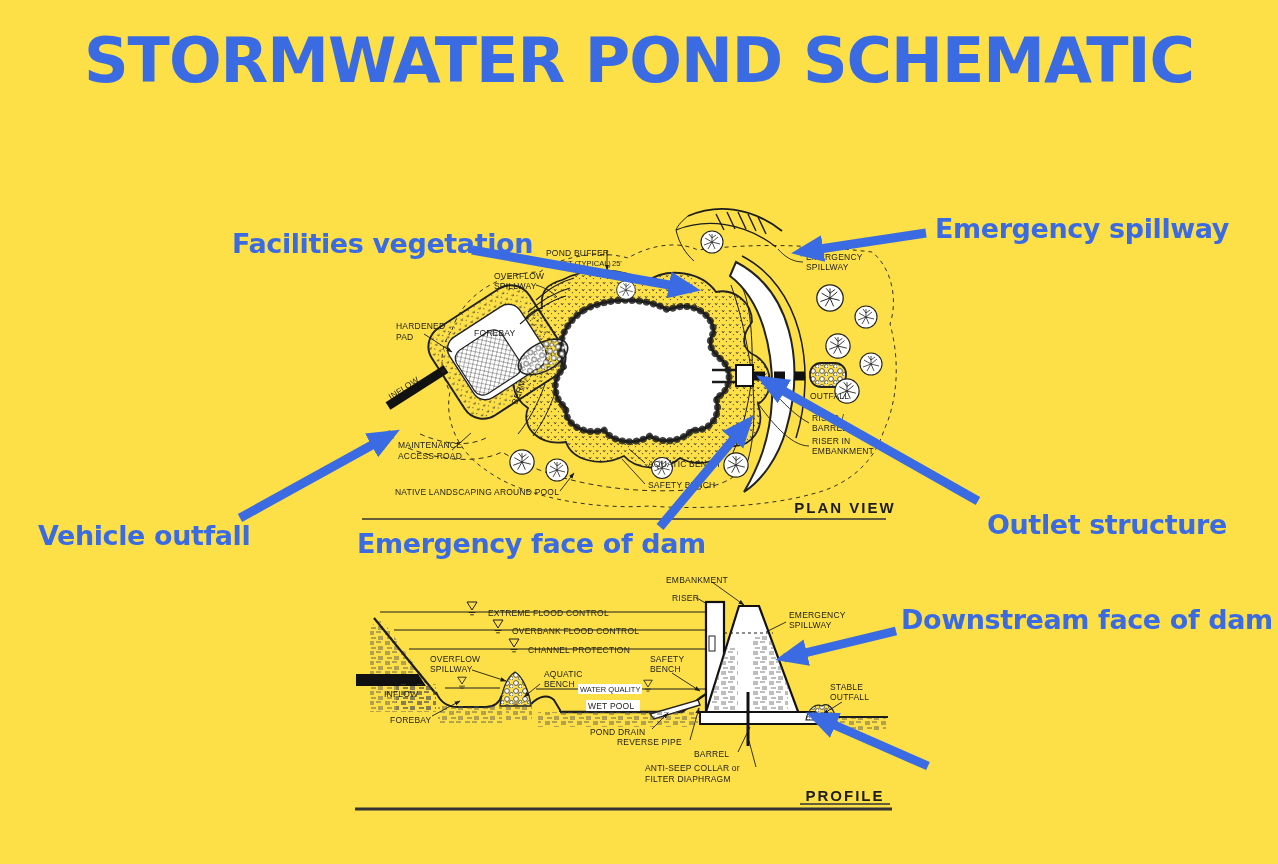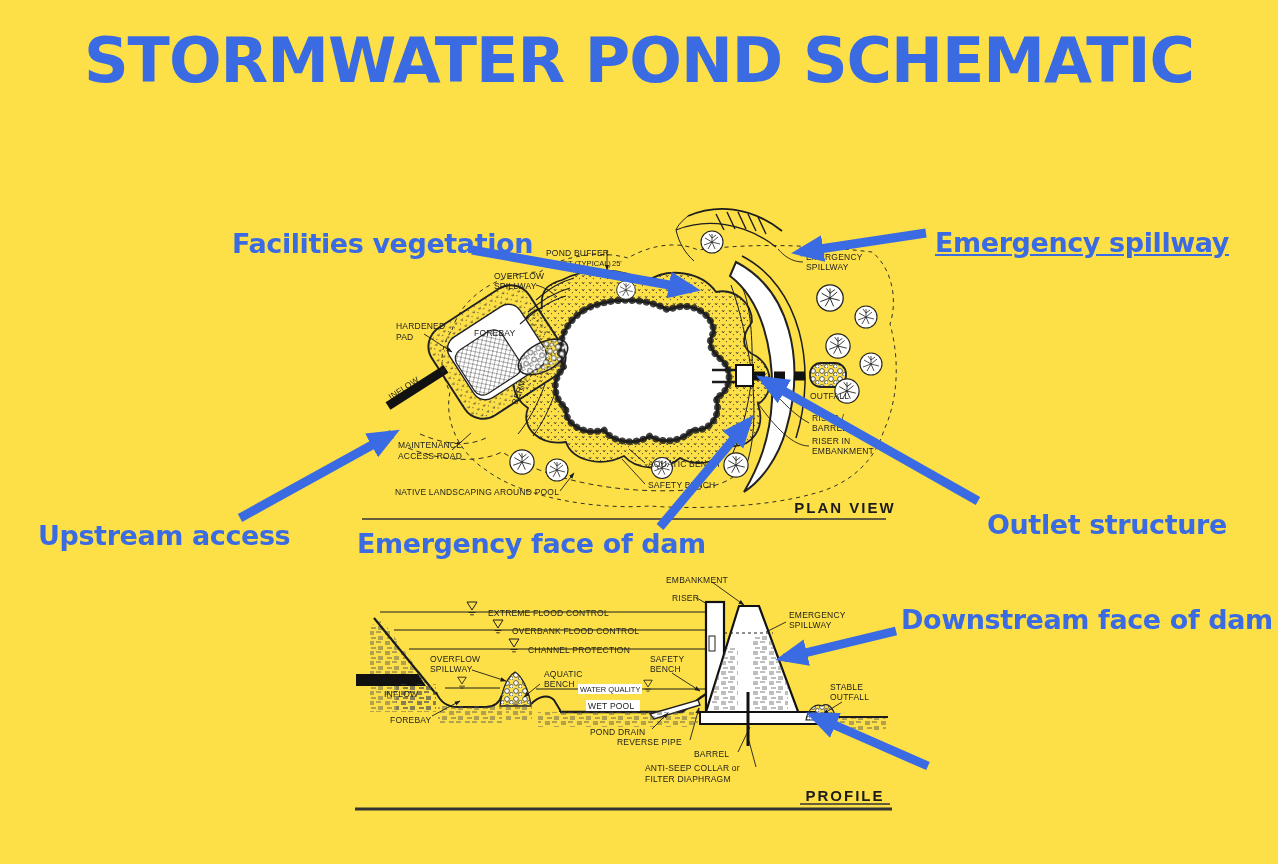--- a/index.html
+++ b/index.html
@@ -271,19 +271,19 @@
     <line class="arrow" x1="926" y1="233" x2="800" y2="252" marker-end="url(#ah)"></line>
     <line class="arrow" x1="240" y1="518" x2="392" y2="434" marker-end="url(#ah)"></line>
     <line class="arrow" x1="660" y1="527" x2="748" y2="422" marker-end="url(#ah)"></line>
     <line class="arrow" x1="978" y1="501" x2="764" y2="380" marker-end="url(#ah)"></line>
     <line class="arrow" x1="896" y1="631" x2="784" y2="658" marker-end="url(#ah)"></line>
     <line class="arrow" x1="928" y1="766" x2="814" y2="716" marker-end="url(#ah)"></line>
   </g>
 </svg>
 
 <div class="callout" style="left:200px; top:228px;margin-left:32px;">Facilities vegetation</div>
-<div class="callout" style="left:935px; top:227px;text-decoration:underline;">Emergency spillway</div>
-<div class="callout" style="left:38px;  top:520px;">Upstream access</div>
+<div class="callout" style="left:935px; top:213px;">Emergency spillway</div>
+<div class="callout" style="left:38px;  top:520px;">Vehicle outfall</div>
 <div class="callout" style="left:357px; top:528px;">Emergency face of dam</div>
 <div class="callout" style="left:901px; top:604px;">Downstream face of dam</div>
 <div class="callout" style="left:987px; top:509px;">Outlet structure</div>
 
 </div>
 
 </body></html>

